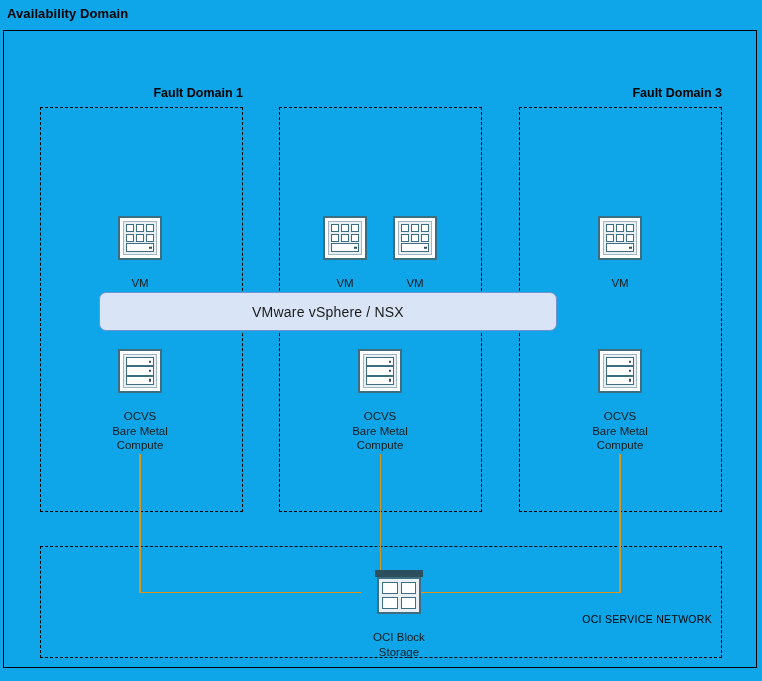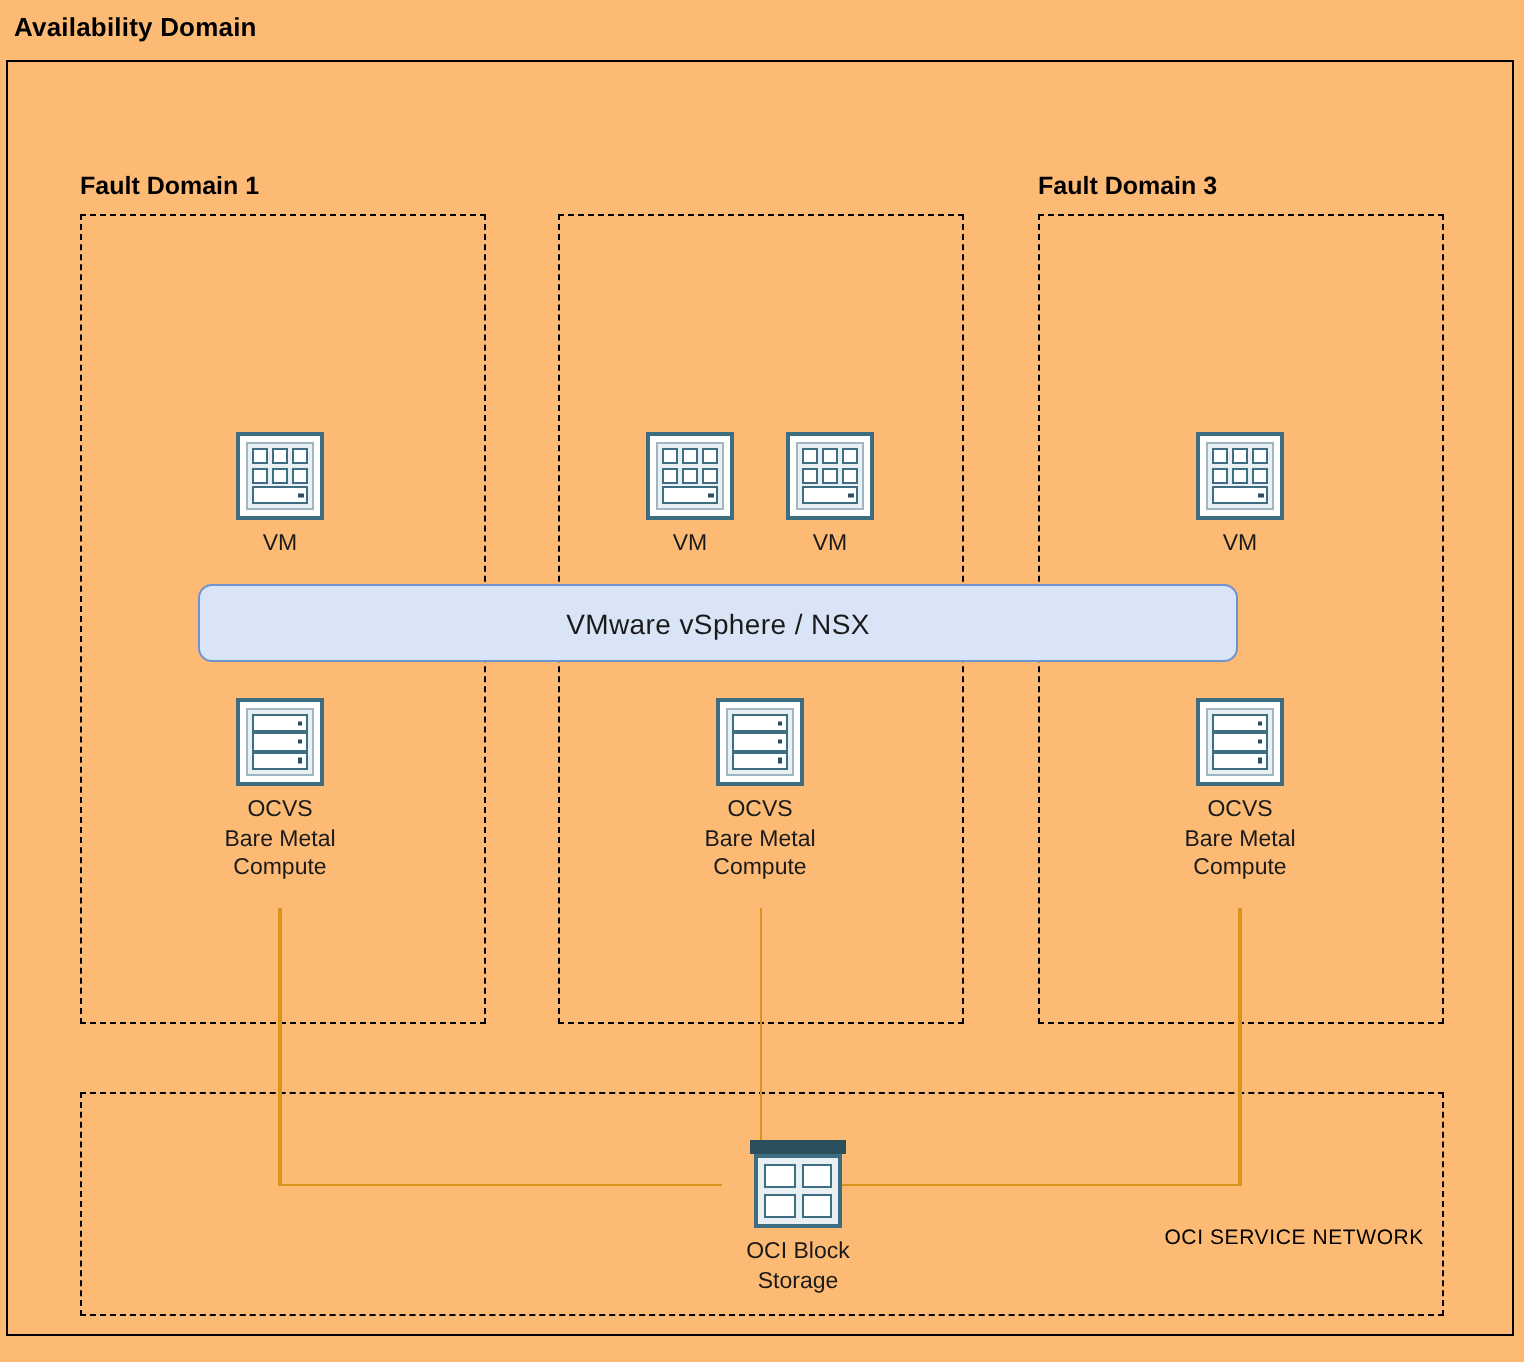--- a/index.html
+++ b/index.html
@@ -8,21 +8,21 @@
     background: #ffffff;
   }
   body {
     font-family: "Liberation Sans", sans-serif;
     color: #000000;
   }
   #canvas {
     position: relative;
     width: 762px;
     height: 681px;
-    background: #fdba74;
+    background: #0ea5e9;
     overflow: hidden;
   }
 
   
   .ad-title {
     position: absolute;
     left: 7px;
     top: 6px;
     font-size: 13px;
     font-weight: bold;
@@ -49,32 +49,32 @@
     width: 203px;
     height: 405px;
     box-sizing: border-box;
     border: 1.6px dashed #000000;
     background: transparent;
   }
   .fd-label {
     position: absolute;
     top: 86px;
     width: 203px;
-    text-align: left;
+    text-align: right;
     font-size: 12.5px;
     font-weight: bold;
     white-space: nowrap;
   }
 
   
   .vmware-banner {
     position: absolute;
     left: 99px;
     top: 292px;
-    width: 520px;
+    width: 458px;
     height: 39px;
     box-sizing: border-box;
     background: #d9e5f7;
     border: 1.3px solid #6f93cf;
     border-radius: 7px;
     display: flex;
     align-items: center;
     justify-content: center;
     font-size: 14px;
     color: #1a1a1a;
@@ -84,21 +84,21 @@
   
   .icon-group {
     position: absolute;
     width: 110px;
     text-align: center;
   }
   .icon-caption {
     font-size: 11.5px;
     line-height: 14.5px;
     color: #1a1a1a;
-    margin-top: 5px;
+    margin-top: 16px;
     white-space: pre-line;
   }
 
   
   .vm-icon {
     width: 44px;
     height: 44px;
     margin: 0 auto;
     box-sizing: border-box;
     border: 2px solid #3d6d80;

